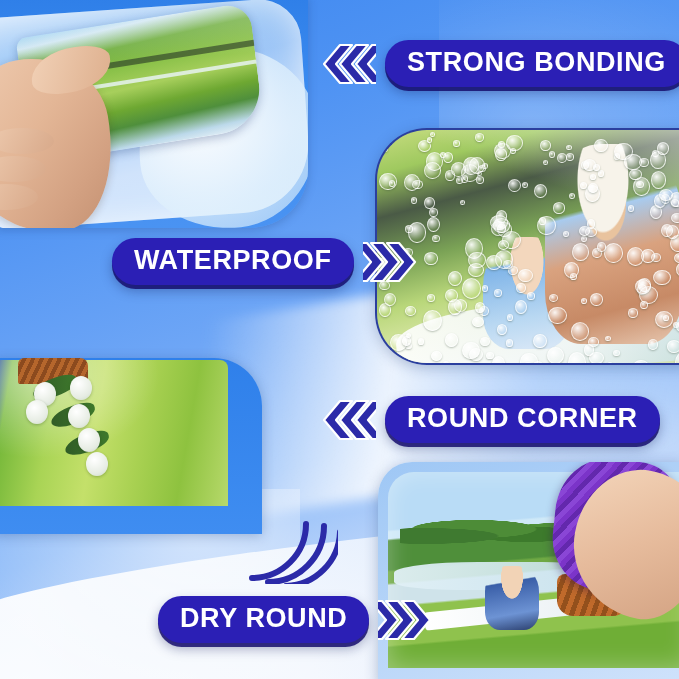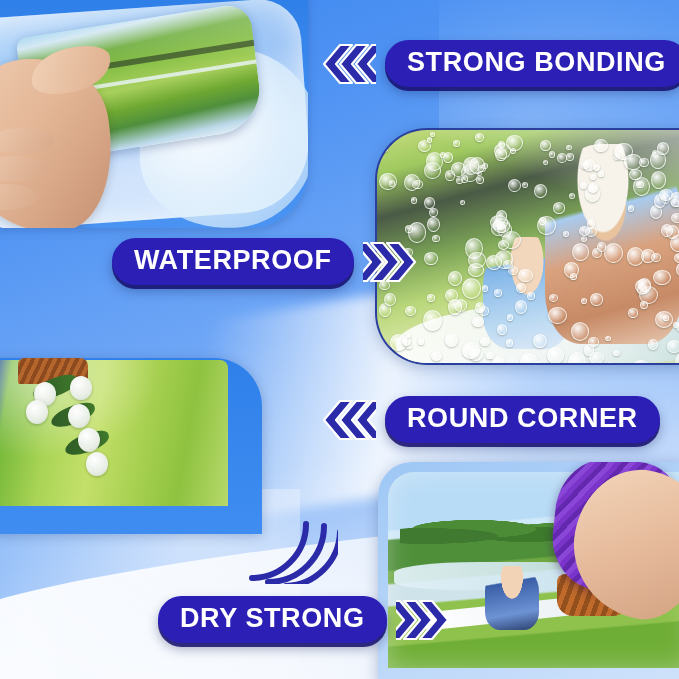--- a/index.html
+++ b/index.html
@@ -532,21 +532,21 @@
         <g fill="#2b2aa8" stroke="#ffffff" stroke-width="2.2" stroke-linejoin="round">
           <polygon points="-8,2 4,2 20,21 4,40 -8,40 8,21"></polygon>
           <polygon points="8,2 20,2 36,21 20,40 8,40 24,21"></polygon>
           <polygon points="24,2 36,2 52,21 36,40 24,40 40,21"></polygon>
         </g>
       </svg>
     </span>
   </div>
 
   <div class="badge-row" id="row-dry">
-    <span class="pill">DRY STRONG</span>
+    <span class="pill">DRY ROUND</span>
     <span class="chev">
       <svg width="58" height="42" viewBox="0 0 58 42">
         <g fill="#2b2aa8" stroke="#ffffff" stroke-width="2.2" stroke-linejoin="round">
           <polygon points="-8,2 4,2 20,21 4,40 -8,40 8,21"></polygon>
           <polygon points="8,2 20,2 36,21 20,40 8,40 24,21"></polygon>
           <polygon points="24,2 36,2 52,21 36,40 24,40 40,21"></polygon>
         </g>
       </svg>
     </span>
   </div>

